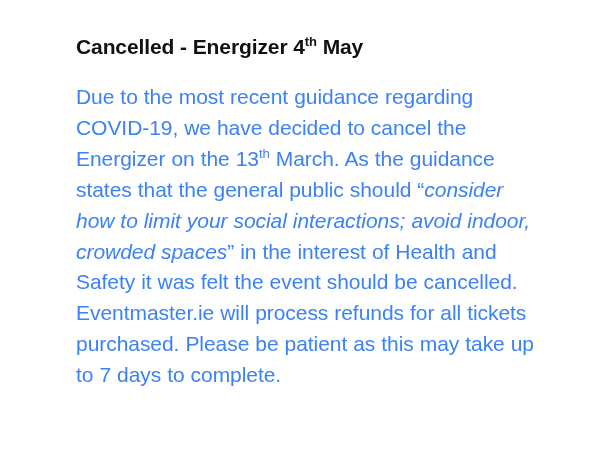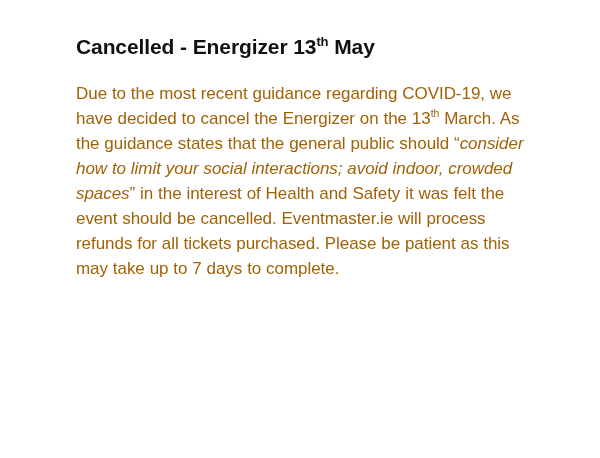--- a/index.html
+++ b/index.html
@@ -29,38 +29,38 @@
     letter-spacing: -0.1px;
     margin: 0 0 22px 0;
     color: #111111;
   }
   .notice-title sup {
     font-size: 0.62em;
     vertical-align: super;
     line-height: 0;
   }
   .notice-body {
-    font-size: 17px;
+    font-size: 21px;
     line-height: 1.47;
     letter-spacing: -0.05px;
     margin: 0;
-    color: #a16207;
+    color: #3b82f6;
     word-spacing: 0.2px;
   }
   .notice-body sup {
     font-size: 0.62em;
     vertical-align: super;
     line-height: 0;
   }
   .quoted {
     font-style: italic;
   }
 </style>
 </head>
 <body>
 
 <div class="page">
 
-  <h1 class="notice-title"><span>Cancelled - Energizer 13</span><sup>th</sup><span> May</span></h1>
+  <h1 class="notice-title"><span>Cancelled - Energizer 4</span><sup>th</sup><span> May</span></h1>
 
   <p class="notice-body"><span>Due to the most recent guidance regarding COVID-19, we have decided to cancel the Energizer on the 13</span><sup>th</sup><span> March.   As the guidance states that the general public should “</span><span class="quoted">consider how to limit your social interactions; avoid indoor, crowded spaces</span><span>” in the interest of Health and Safety it was felt the event should be cancelled.  Eventmaster.ie will process refunds for all tickets purchased.  Please be patient as this may take up to 7 days to complete.</span></p>
 
 </div>
 
 </body></html>

